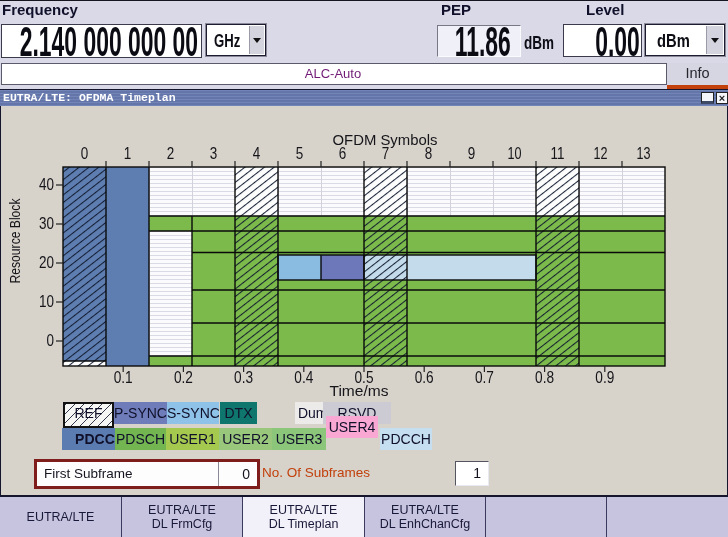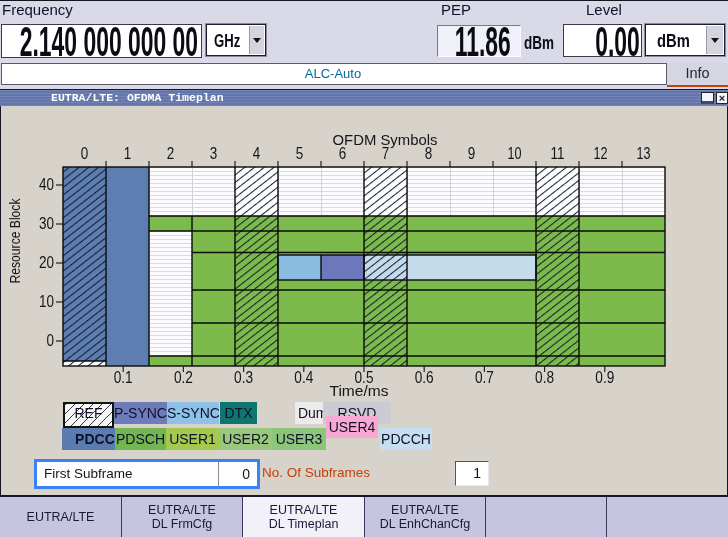--- a/index.html
+++ b/index.html
@@ -1,19 +1,19 @@
 <!DOCTYPE html>
 <html><head>
 <meta charset="utf-8">
 <style>
 html,body{margin:0;padding:0;}
 body{width:728px;height:537px;position:relative;overflow:hidden;
  font-family:"Liberation Sans",sans-serif;background:#d9d9e8;}
 .abs{position:absolute;}
-.lbl{font-weight:normal;font-size:15px;color:#10102a;line-height:1;}
+.lbl{font-weight:bold;font-size:15px;color:#10102a;line-height:1;}
 .bigdig{font-weight:bold;font-size:42px;color:#0b0b14;white-space:pre;
  transform:scaleX(0.545);transform-origin:right center;line-height:1;}
 .combo{background:#fff;border:1px solid #1c1c2e;outline:1px solid #8a8a9a;}
 .cbtn{position:absolute;top:1px;right:1px;bottom:1px;width:14px;background:#d4d4de;
  border-left:1px solid #9a9aa8;}
 .cbtn:after{content:"";position:absolute;left:50%;top:50%;margin-left:-4px;margin-top:-2px;
  border-left:4px solid transparent;border-right:4px solid transparent;border-top:5px solid #111;}
 .leg{position:absolute;height:22px;font-size:14px;color:#10102a;line-height:22px;
  text-align:center;white-space:nowrap;overflow:hidden;}
 .sk{position:absolute;top:497px;height:40px;font-size:12.5px;color:#181838;text-align:center;line-height:14px;box-sizing:border-box;}
@@ -38,29 +38,29 @@
 
 <div class="abs lbl" style="left:566px;top:2px;margin-left:20px;">Level</div>
 <div class="abs" style="left:563px;top:24px;width:77px;height:31px;background:#fff;border:1px solid #3a3a4a;"></div>
 <div class="abs bigdig" style="right:88px;top:21px;">0.00</div>
 <div class="abs combo" style="left:645px;top:24px;width:78px;height:30px;">
   <div class="abs" style="left:11px;top:7px;font-weight:bold;font-size:18px;line-height:1;color:#0d0d16;transform:scaleX(0.82);transform-origin:left center;">dBm</div>
   <div class="cbtn" style="width:16px;"></div>
 </div>
 
 <div class="abs" style="left:1px;top:63px;width:664px;height:20px;background:#fff;border:1px solid #5a5a6a;"></div>
-<div class="abs" style="left:1px;top:66px;width:664px;text-align:center;font-size:13px;color:#0369a1;">ALC-Auto</div>
-<div class="abs" style="left:667px;top:63px;width:61px;height:22px;background:#d6d6e2;border-bottom:2px solid #c2410c;
+<div class="abs" style="left:1px;top:66px;width:664px;text-align:center;font-size:13px;color:#701a75;">ALC-Auto</div>
+<div class="abs" style="left:667px;top:63px;width:61px;height:22px;background:#d6d6e2;border-bottom:4px solid #c2410c;
  font-size:14.5px;color:#26262e;text-align:center;line-height:21px;">Info</div>
 
 <div class="abs" style="left:0;top:89px;width:728px;height:408px;border-left:1px solid #15152e;border-right:1px solid #15152e;box-sizing:border-box;"></div>
 
 <div class="abs" style="left:0;top:89px;width:728px;height:17px;border-top:1px solid #15152e;box-sizing:border-box;
  background:repeating-linear-gradient(180deg,#7384b7 0 1px,#6375a9 1px 3px);"></div>
-<div class="abs" style="left:3px;top:91px;font-family:'Liberation Mono',monospace;font-weight:bold;font-size:11.5px;color:#fff;margin-left:48px;">EUTRA/LTE: OFDMA Timeplan</div>
+<div class="abs" style="left:3px;top:91px;font-family:'Liberation Mono',monospace;font-weight:bold;font-size:11.5px;color:#fff;">EUTRA/LTE: OFDMA Timeplan</div>
 <div class="abs" style="left:701px;top:92px;width:11px;height:8px;background:#f4f6fa;border:1px solid #222;border-bottom:3px solid #3e4a66;"></div>
 <div class="abs" style="left:716px;top:92px;width:10px;height:10px;background:#f4f6fa;border:1px solid #222;
  font-size:11px;font-weight:bold;color:#222;line-height:10px;text-align:center;">×</div>
 
 <div class="abs" style="left:1px;top:106px;width:726px;height:389px;background:#d7d2ca;"></div>
 
 <svg class="abs" style="left:0;top:0;" width="728" height="537" viewBox="0 0 728 537">
  <defs>
   <pattern id="bgs" width="4" height="4" patternUnits="userSpaceOnUse">
     <rect width="4" height="4" fill="#fbfbfd"></rect>
@@ -206,21 +206,21 @@
 <div class="leg" style="left:323px;top:402px;width:68px;background:#cccbd4;">RSVD</div>
 
 <div class="leg" style="left:62px;top:428px;width:76px;background:#5b7cb0;font-weight:bold;">PDCCH</div>
 <div class="leg" style="left:115px;top:428px;width:51px;background:#72b551;">PDSCH</div>
 <div class="leg" style="left:166px;top:428px;width:53px;background:#a5c94f;">USER1</div>
 <div class="leg" style="left:219px;top:428px;width:53px;background:#99c77c;">USER2</div>
 <div class="leg" style="left:272px;top:428px;width:54px;background:#8cc67a;">USER3</div>
 <div class="leg" style="left:326px;top:416px;width:52px;background:#f9a8d4;">USER4</div>
 <div class="leg" style="left:380px;top:428px;width:52px;background:#c6dff0;">PDCCH</div>
 
-<div class="abs" style="left:34px;top:459px;width:220px;height:24px;border:3px solid #3b82f6;background:#fdfdfd;">
+<div class="abs" style="left:34px;top:459px;width:220px;height:24px;border:3px solid #7f1d1d;background:#fdfdfd;">
   <div class="abs" style="left:7px;top:4px;font-size:13.5px;color:#141420;">First Subframe</div>
   <div class="abs" style="left:181px;top:0;width:39px;height:24px;border-left:1px solid #8a8a96;
    font-size:14px;color:#141420;text-align:right;line-height:24px;padding-right:0;box-sizing:border-box;"><span style="padding-right:7px;">0</span></div>
 </div>
 <div class="abs" style="left:262px;top:465px;font-size:13.5px;color:#c2410c;">No. Of Subframes</div>
 <div class="abs" style="left:455px;top:461px;width:32px;height:23px;background:#fff;border:1px solid #55555f;border-bottom-color:#e8e8f0;border-right-color:#e8e8f0;
  font-size:14px;color:#141420;text-align:right;line-height:23px;"><span style="padding-right:7px;">1</span></div>
 
 <div class="abs" style="left:0;top:495px;width:728px;height:2px;background:#15152e;"></div>
 <div class="abs" style="left:0;top:497px;width:728px;height:40px;background:#c7c4df;"></div>

